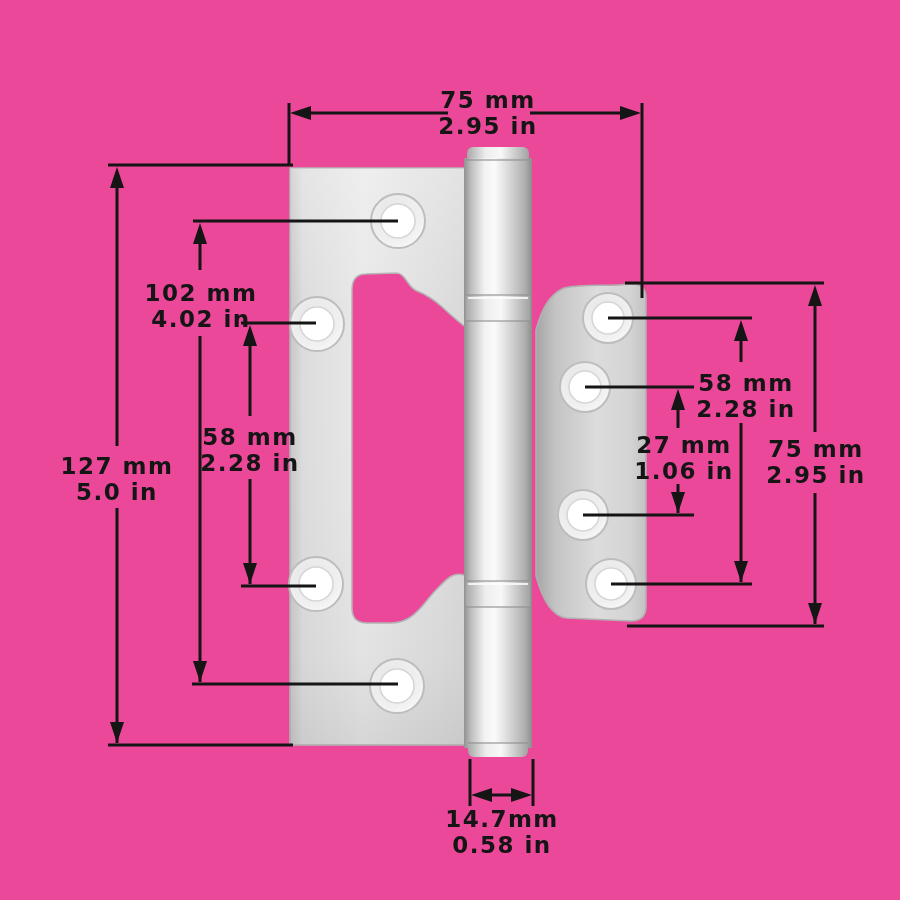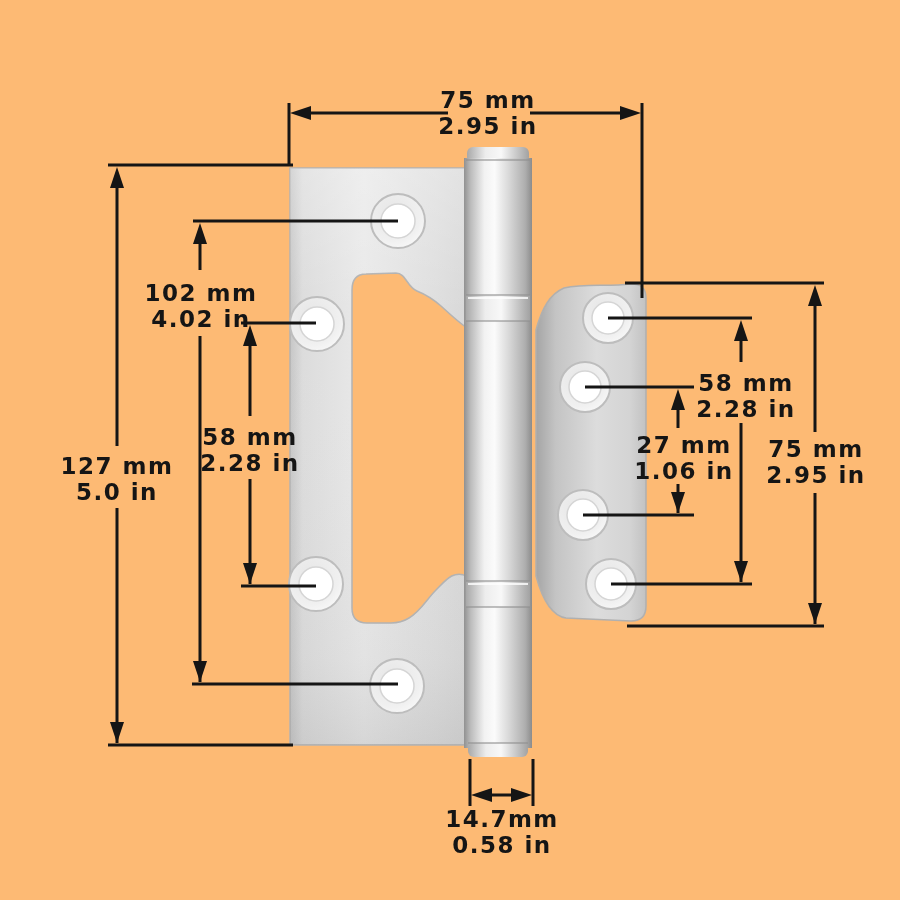--- a/index.html
+++ b/index.html
@@ -1,16 +1,16 @@
 <!DOCTYPE html>
 <html><head>
 <meta charset="utf-8">
 <style>
   html,body{margin:0;padding:0;background:#ffffff;}
-  .canvas{position:relative;width:900px;height:900px;background:#fdba74;overflow:hidden;
+  .canvas{position:relative;width:900px;height:900px;background:#ec4899;overflow:hidden;
           font-family:"DejaVu Sans","Liberation Sans",sans-serif;}
   svg{display:block;}
   .dim-line{stroke:#151515;stroke-width:3;fill:none;stroke-linecap:butt;}
   .ext-line{stroke:#151515;stroke-width:3;fill:none;}
   .dim-arrow{fill:#151515;stroke:none;}
   .dim-text{font-family:"DejaVu Sans","Liberation Sans",sans-serif;
             font-weight:700;font-size:23px;letter-spacing:1.5px;
             fill:#151515;text-anchor:middle;}
   .metal-seam{stroke:#8f8f8f;stroke-width:1.5;opacity:.75;}
   .metal-highlight{stroke:#ffffff;stroke-width:2;opacity:.8;}

